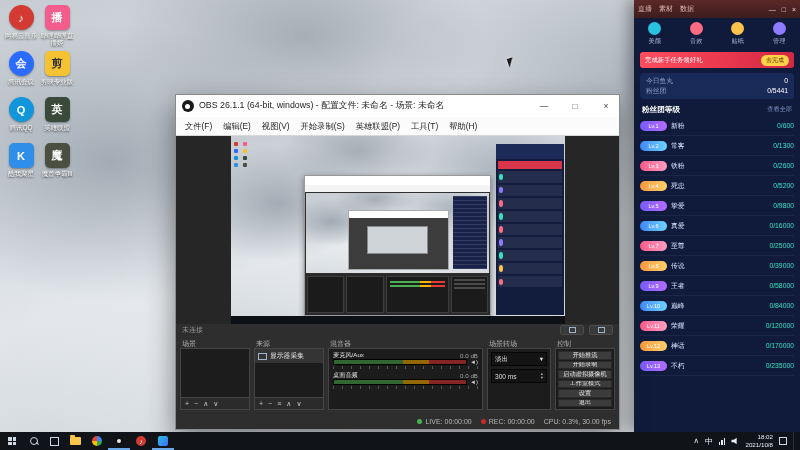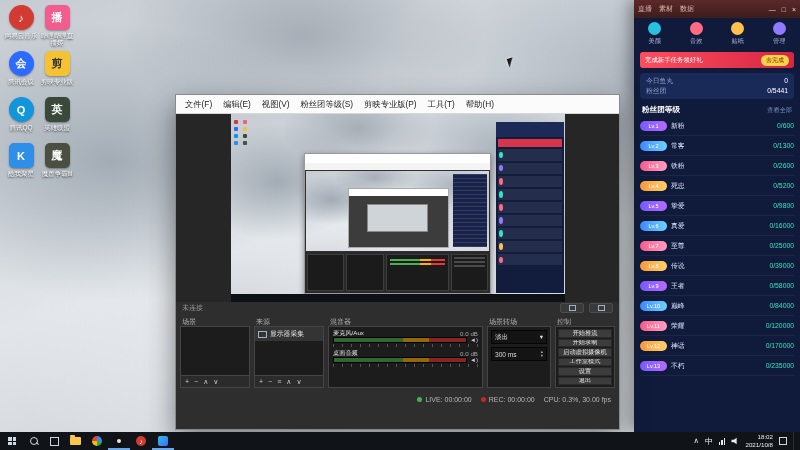--- a/index.html
+++ b/index.html
@@ -128,21 +128,21 @@
   .qa:nth-child(1) .qa-dot{background:#29c1e0;}.qa:nth-child(2) .qa-dot{background:#ff6b81;}
   .qa:nth-child(3) .qa-dot{background:#ffc24a;}.qa:nth-child(4) .qa-dot{background:#8f7bff;}
   .qa-label{font-size:6.2px;color:#aab4d8;}
   .comp-banner{height:16px;margin:2px 6px;border-radius:3px;background:linear-gradient(90deg,#ff4d5e,#d42742);
                display:flex;align-items:center;padding:0 5px;gap:4px;flex:0 0 auto;}
   .banner-text{font-size:6.4px;color:#fff;flex:1;white-space:nowrap;overflow:hidden;}
   .banner-btn{background:#ffd24a;color:#5a3000;font-size:6px;padding:1px 5px;border-radius:7px;white-space:nowrap;}
   .comp-stats{margin:3px 6px;background:#1a2a58;border-radius:4px;padding:3px 6px;flex:0 0 auto;}
   .stat-row{display:flex;justify-content:space-between;font-size:6.8px;line-height:1.5;}
   .stat-label{color:#8fa0c8;}.stat-value{color:#ffffff;}
-  .comp-list-head{display:flex;align-items:center;padding:3px 8px 1px;flex:0 0 auto;}
+  .comp-list-head{display:flex;align-items:flex-start;padding:3px 8px 1px;flex:0 0 auto;}
   .list-title{font-size:7.6px;color:#fff;font-weight:bold;flex:1;}
   .list-more{font-size:6.2px;color:#7f92c0;}
   .comp-list{flex:1;overflow:hidden;padding:0 6px;}
   .g-row{height:19px;display:flex;align-items:center;gap:4px;border-bottom:1px solid rgba(255,255,255,.05);}
   .g-badge{width:27px;height:10px;border-radius:5px;color:#fff;font-size:5.6px;display:flex;align-items:center;
            justify-content:center;flex:0 0 auto;}
   .b0{background:linear-gradient(90deg,#7b5cff,#b36bff);}
   .b1{background:linear-gradient(90deg,#3f8cff,#6fd0ff);}
   .b2{background:linear-gradient(90deg,#ff5c8a,#ff9cc0);}
   .b3{background:linear-gradient(90deg,#ff9a3d,#ffcf6a);}
@@ -334,26 +334,33 @@
       </div>
     <div class="g-row">
         <span class="g-badge b0">Lv.13</span>
         <span class="g-name">不朽</span>
         <span class="g-value">0/235000</span>
       </div>
   </div>
 </div>
 
 <div id="obs" class="abs">
+  <div class="obs-titlebar">
+    <div class="obs-logo"></div>
+    <div class="obs-title">OBS 26.1.1 (64-bit, windows) - 配置文件: 未命名 - 场景: 未命名</div>
+    <div class="win-btn">—</div>
+    <div class="win-btn">□</div>
+    <div class="win-btn">×</div>
+  </div>
   <div class="obs-menubar">
     <span class="menu-item">文件(F)</span>
     <span class="menu-item">编辑(E)</span>
     <span class="menu-item">视图(V)</span>
-    <span class="menu-item">粉丝团等级(S)</span>
-    <span class="menu-item">剪映专业版(P)</span>
+    <span class="menu-item">开始录制(S)</span>
+    <span class="menu-item">英雄联盟(P)</span>
     <span class="menu-item">工具(T)</span>
     <span class="menu-item">帮助(H)</span>
   </div>
 
   <div class="obs-preview">
     <div class="mini-screen">
       <div class="m-fill wallpaper"></div>
       <div class="m-icons">
         <span class="m-ico" style="background:#d33a31"></span>
           <span class="m-ico" style="background:#f25d8e"></span>

